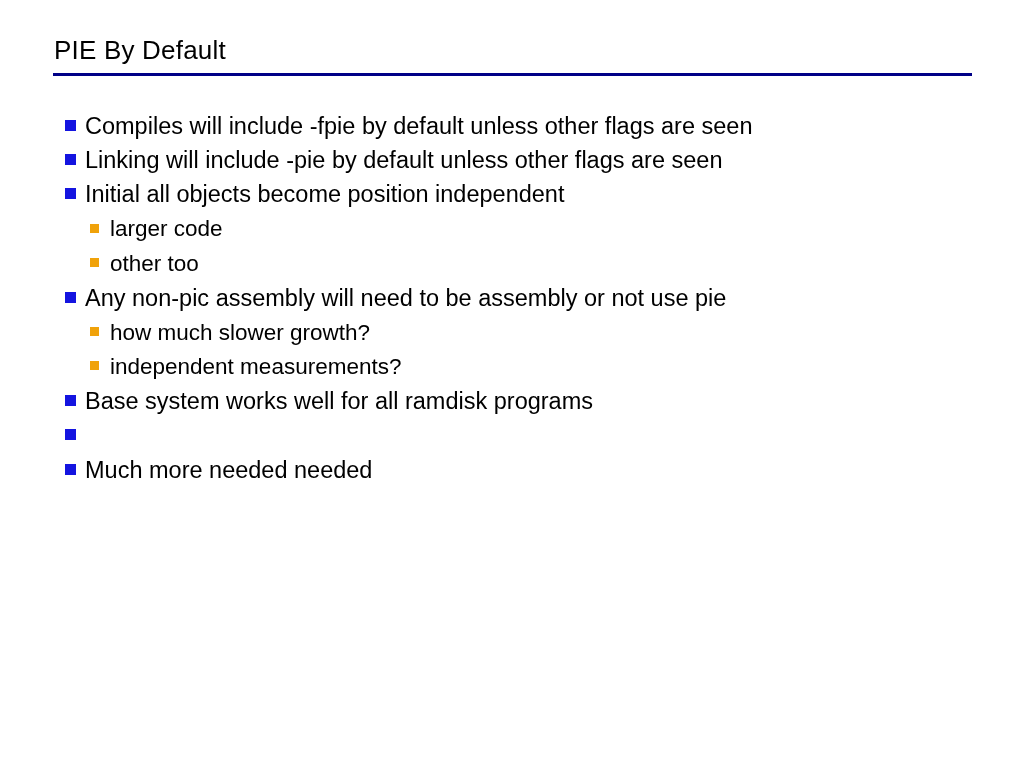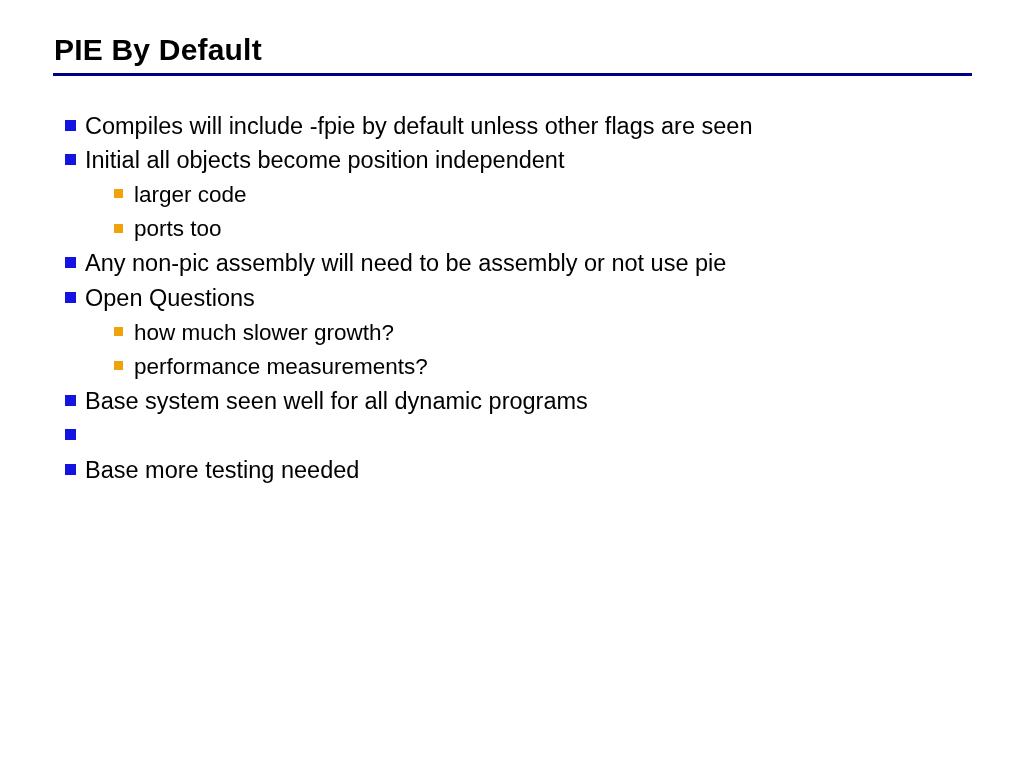--- a/index.html
+++ b/index.html
@@ -13,23 +13,23 @@
     height: 768px;
     background: var(--bg, #ffffff);
     font-family: "Liberation Sans", "DejaVu Sans", sans-serif;
     color: var(--text, #000000);
     overflow: hidden;
   }
   .title {
     position: absolute;
     left: 54px;
     top: 31px;
-    font-size: 30px;
+    font-size: 26px;
     line-height: 38px;
-    font-weight: 700;
+    font-weight: 400;
     letter-spacing: 0.2px;
     color: var(--text, #000000);
     white-space: nowrap;
   }
   .title-rule {
     position: absolute;
     left: 53px;
     top: 73px;
     width: 919px;
     height: 3px;
@@ -45,21 +45,21 @@
     display: flex;
     align-items: center;
     height: 34.4px;
     white-space: nowrap;
   }
   .item.l1 {
     padding-left: 65px;
     font-size: 23.5px;
   }
   .item.l2 {
-    padding-left: 114px;
+    padding-left: 90px;
     font-size: 22.5px;
   }
   .bullet {
     flex: none;
     display: inline-block;
     margin-top: -2px;
   }
   .item.l1 .bullet {
     width: 11px;
     height: 11px;
@@ -84,63 +84,63 @@
   <div class="title">PIE By Default</div>
   <div class="title-rule"></div>
 
   <div class="bullet-list">
 
       <div class="item l1">
         <span class="bullet"></span>
         <span class="item-label">Compiles will include -fpie by default unless other flags are seen</span>
       </div>
 
+      <div class="item l1">
+        <span class="bullet"></span>
+        <span class="item-label">Linking will include -pie by default unless other flags are seen</span>
+      </div>
 
       <div class="item l1">
         <span class="bullet"></span>
         <span class="item-label">Initial all objects become position independent</span>
       </div>
 
       <div class="item l2">
         <span class="bullet"></span>
         <span class="item-label">larger code</span>
       </div>
 
       <div class="item l2">
         <span class="bullet"></span>
-        <span class="item-label">ports too</span>
+        <span class="item-label">other too</span>
       </div>
 
       <div class="item l1">
         <span class="bullet"></span>
         <span class="item-label">Any non-pic assembly will need to be assembly or not use pie</span>
       </div>
 
-      <div class="item l1">
-        <span class="bullet"></span>
-        <span class="item-label">Open Questions</span>
-      </div>
 
       <div class="item l2">
         <span class="bullet"></span>
         <span class="item-label">how much slower growth?</span>
       </div>
 
       <div class="item l2">
         <span class="bullet"></span>
-        <span class="item-label">performance measurements?</span>
+        <span class="item-label">independent measurements?</span>
       </div>
 
       <div class="item l1">
         <span class="bullet"></span>
-        <span class="item-label">Base system seen well for all dynamic programs</span>
+        <span class="item-label">Base system works well for all ramdisk programs</span>
       </div>
 
       <div class="item l1">
         <span class="bullet"></span>
       </div>
 
       <div class="item l1">
         <span class="bullet"></span>
-        <span class="item-label">Base more testing needed</span>
+        <span class="item-label">Much more needed needed</span>
       </div>
     </div>
 </div>
 
 </body></html>

